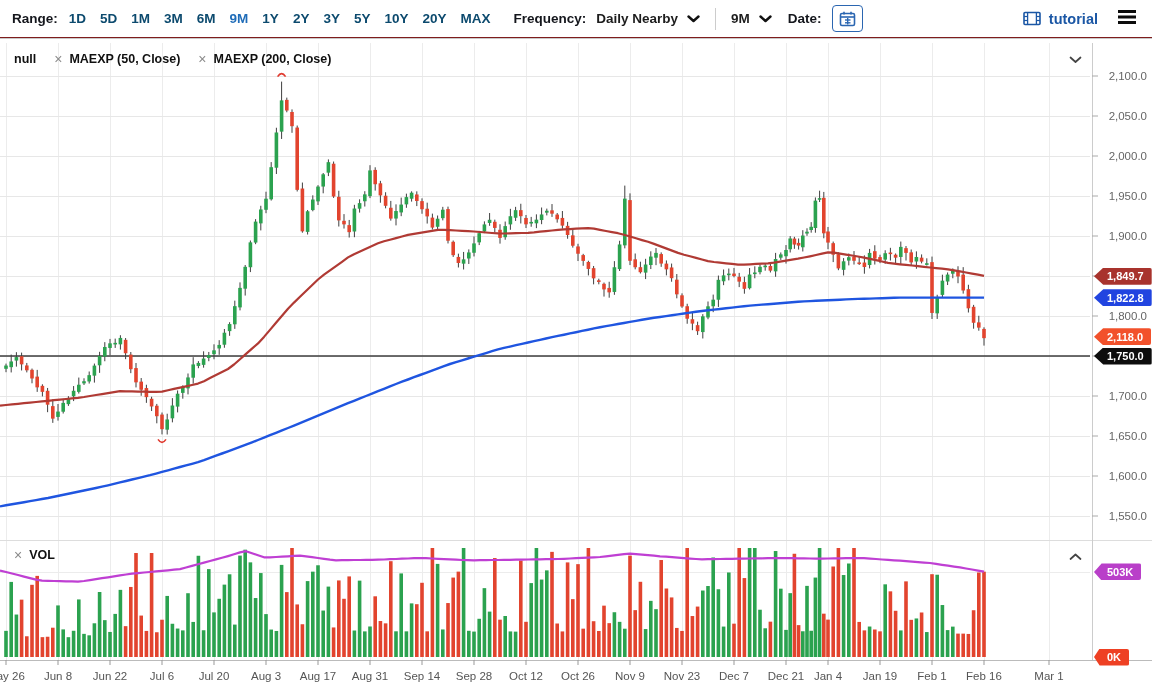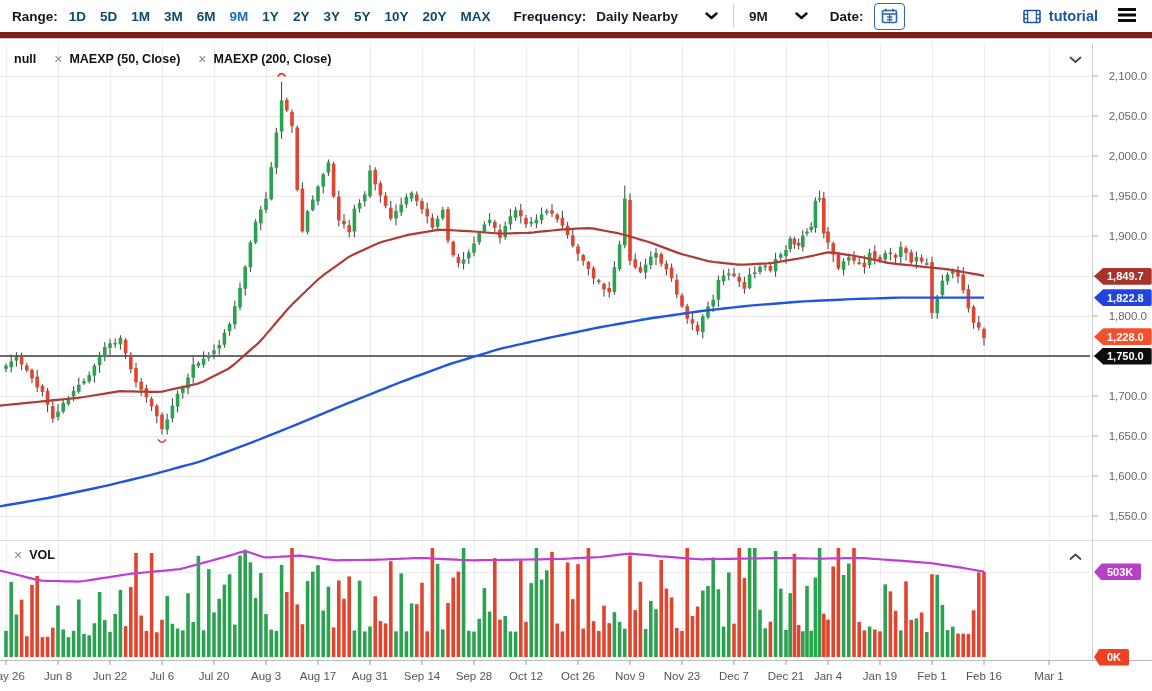--- a/index.html
+++ b/index.html
@@ -1,26 +1,26 @@
 <!DOCTYPE html>
 <html><head>
 <meta charset="utf-8">
 <style>
   html,body{margin:0;padding:0;background:#fff;width:1152px;height:691px;overflow:hidden;
     font-family:"Liberation Sans",sans-serif;-webkit-font-smoothing:antialiased;}
   *{box-sizing:border-box;}
   
   .toolbar{height:38px;display:flex;align-items:center;padding:0 12px 0 10px;
-    border-bottom:6px solid #7f1d1d;font-size:13.5px;color:#2b2b2b;background:#fff;}
+    border-bottom:1px solid #7f1d1d;font-size:13.5px;color:#2b2b2b;background:#fff;}
   .lbl{font-weight:700;color:#14161c;margin:0 4px 0 2px;}
   .range-group{display:flex;align-items:center;margin-right:14px;}
   .range-btn{background:none;border:none;font-family:inherit;font-size:13.5px;font-weight:600;
     color:#0c4a6e;padding:4px 7px;cursor:pointer;}
   .range-btn.sel{color:#1f6cb8;}
-  .dd{display:flex;align-items:center;gap:27px;background:none;border:none;font-family:inherit;
+  .dd{display:flex;align-items:center;gap:9px;background:none;border:none;font-family:inherit;
     font-size:13.5px;font-weight:600;color:#1d1d1d;padding:4px 6px;cursor:pointer;}
   .vsep{width:1px;height:22px;background:#ccc;margin:0 9px;}
   .cal-btn{width:31px;height:27px;border:1.5px solid #2b66b1;border-radius:4px;background:#fff;
     display:flex;align-items:center;justify-content:center;cursor:pointer;margin-left:6px;}
   .spacer{flex:1;}
   .tut{display:flex;align-items:center;gap:8px;color:#1b57a5;font-weight:700;font-size:14.5px;
     text-decoration:none;margin-right:16px;cursor:pointer;}
   .menu-btn{background:none;border:none;padding:3px;cursor:pointer;}
   
   .chart{position:relative;width:1152px;height:653px;border-top:1px solid #c9c9c9;background:#fff;}
@@ -70,21 +70,21 @@
 
   <div class="vsep"></div>
 
   <button class="dd">
     <span>9M</span>
     <svg width="13" height="8" viewBox="0 0 13 8">
       <polyline points="1.5,1.5 6.5,6 11.5,1.5" fill="none" stroke="#111" stroke-width="2.4" stroke-linecap="round" stroke-linejoin="round"></polyline>
     </svg>
   </button>
 
-  <span class="lbl" style="margin-left:16px">Date:</span>
+  <span class="lbl" style="margin-left:10px">Date:</span>
   <button class="cal-btn">
     <svg width="17" height="16" viewBox="0 0 17 16">
       <rect x="1.5" y="2.5" width="14" height="12" rx="1.5" fill="none" stroke="#2b66b1" stroke-width="1.6"></rect>
       <line x1="1.5" y1="6" x2="15.5" y2="6" stroke="#2b66b1" stroke-width="1.6"></line>
       <line x1="5" y1="0.8" x2="5" y2="3.4" stroke="#2b66b1" stroke-width="1.6"></line>
       <line x1="12" y1="0.8" x2="12" y2="3.4" stroke="#2b66b1" stroke-width="1.6"></line>
       <line x1="6" y1="9" x2="11.5" y2="9" stroke="#2b66b1" stroke-width="1.4"></line>
       <line x1="6" y1="11.8" x2="11.5" y2="11.8" stroke="#2b66b1" stroke-width="1.4"></line>
       <line x1="8.7" y1="7" x2="8.7" y2="13.5" stroke="#2b66b1" stroke-width="1.4"></line>
     </svg>
@@ -834,18 +834,18 @@
   </button>
   <button class="collapse c-vol">
     <svg width="13" height="8" viewBox="0 0 13 8">
       <polyline points="1.5,6 6.5,1.5 11.5,6" fill="none" stroke="#444" stroke-width="1.7" stroke-linecap="round" stroke-linejoin="round"></polyline>
     </svg>
   </button>
 
   <div id="badges">
       <div class="badge" style="background: rgb(168, 51, 45); top: 228.74px;">1,849.7</div>
       <div class="badge" style="background: rgb(33, 68, 224); top: 250.26px;">1,822.8</div>
-      <div class="badge" style="background: rgb(242, 81, 43); top: 289.14px;">1,228.0</div>
+      <div class="badge" style="background: rgb(242, 81, 43); top: 289.14px;">2,118.0</div>
       <div class="badge" style="background: rgb(13, 13, 13); top: 308.5px;">1,750.0</div>
       <div class="badge" style="background: rgb(185, 63, 201); top: 524.493px;">503K</div>
       <div class="badge" style="background: rgb(238, 64, 35); top: 609.5px;">0K</div>
     </div>
 </div>
 
 </body></html>

